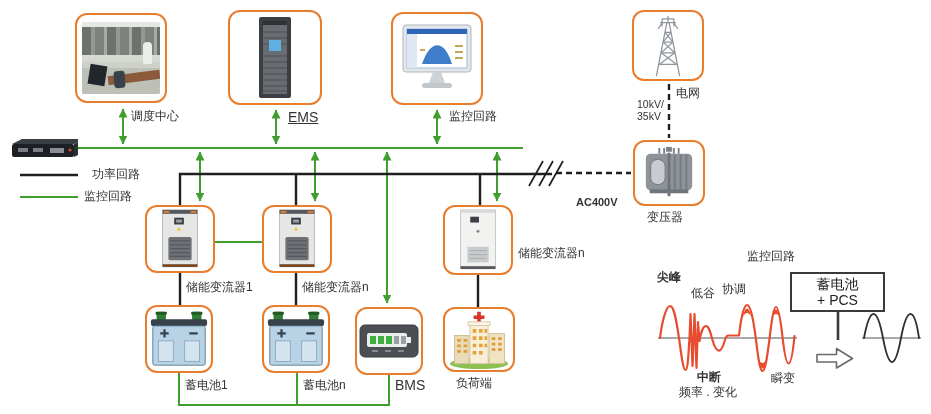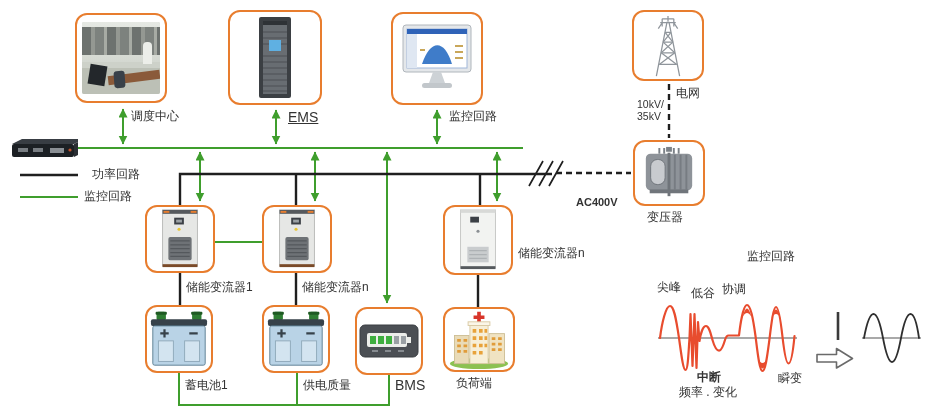--- a/index.html
+++ b/index.html
@@ -263,20 +263,24 @@
   <svg style="position:absolute;left:8px;top:136px;z-index:2;" width="74" height="26" viewBox="0 0 74 26">
     <path d="M4 8 L14 3 H70 V6 L66 8 Z" fill="#383d43"></path>
     <rect x="4" y="8" width="62" height="13" rx="2" fill="#1c2024"></rect>
     <path d="M66 8 L70 6 V19 L66 21 Z" fill="#2a2e33"></path>
     <rect x="10" y="12" width="10" height="4" fill="#787d82"></rect>
     <rect x="25" y="12" width="10" height="4" fill="#787d82"></rect>
     <rect x="42" y="12" width="14" height="5" fill="#8a8f94"></rect>
     <circle cx="62" cy="14" r="1.6" fill="#c2502a"></circle>
   </svg>
 
+  <div class="pcs-box">
+    <span>蓄电池</span>
+    <span>+ PCS</span>
+  </div>
 
   <div class="lbl" style="left:131px;top:110px;">调度中心</div>
   <div class="lbl big" style="left:288px;top:109px;text-decoration:underline;">EMS</div>
   <div class="lbl" style="left:449px;top:110px;">监控回路</div>
 
   <div class="lbl" style="left:676px;top:87px;">电网</div>
   <div class="lbl small" style="left:637px;top:98px;">
     <span style="display:block;">10kV/</span>
     <span style="display:block;">35kV</span>
   </div>
@@ -284,25 +288,25 @@
   <div class="lbl" style="left:647px;top:211px;">变压器</div>
 
   <div class="lbl" style="left:84px;top:168px;margin-left:8px;">功率回路</div>
   <div class="lbl" style="left:84px;top:190px;">监控回路</div>
 
   <div class="lbl" style="left:186px;top:281px;text-align:right;">储能变流器1</div>
   <div class="lbl" style="left:302px;top:281px;">储能变流器n</div>
   <div class="lbl" style="left:518px;top:247px;">储能变流器n</div>
 
   <div class="lbl" style="left:185px;top:379px;">蓄电池1</div>
-  <div class="lbl" style="left:303px;top:379px;">供电质量</div>
+  <div class="lbl" style="left:303px;top:379px;">蓄电池n</div>
   <div class="lbl big" style="left:395px;top:377px;">BMS</div>
   <div class="lbl" style="left:456px;top:377px;">负荷端</div>
 
   <div class="lbl" style="left:747px;top:250px;">监控回路</div>
-  <div class="lbl" style="left:657px;top:281px;">尖峰</div>
+  <div class="lbl" style="left:657px;top:271px;font-weight:bold;">尖峰</div>
   <div class="lbl" style="left:691px;top:287px;">低谷</div>
   <div class="lbl" style="left:722px;top:283px;">协调</div>
   <div class="lbl" style="left:697px;top:371px;font-weight:bold;">中断</div>
-  <div class="lbl" style="left:771px;top:372px;margin-left:7px;">瞬变</div>
+  <div class="lbl" style="left:771px;top:372px;">瞬变</div>
   <div class="lbl" style="left:679px;top:386px;">频率 . 变化</div>
 
 </div>
 
 </body></html>

